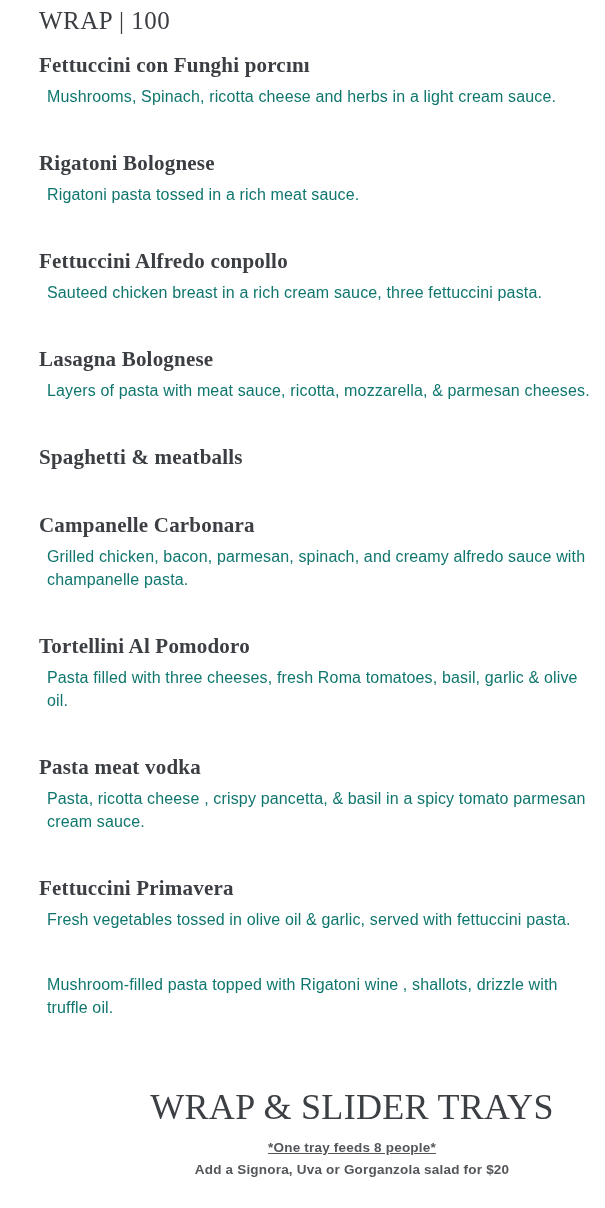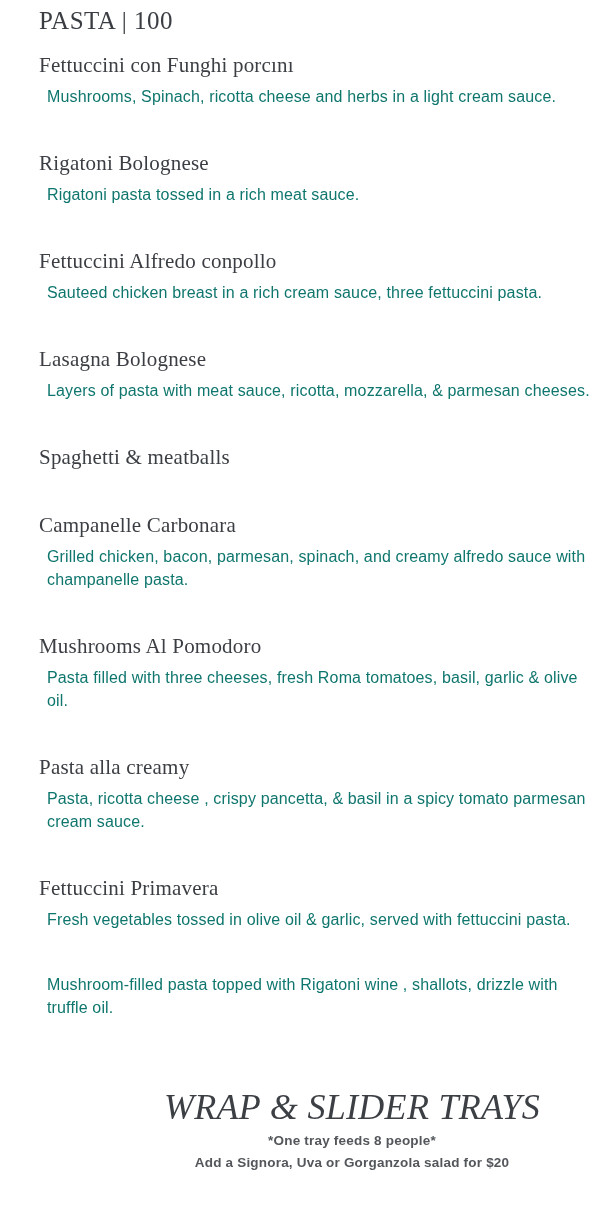--- a/index.html
+++ b/index.html
@@ -28,21 +28,21 @@
   }
   .items {
     margin-top: 15px;
     width: 560px;
   }
   .item {
     margin: 0 0 42px 0;
   }
   .item-name {
     font-family: "Liberation Serif", serif;
-    font-weight: 400;
+    font-weight: 700;
     font-size: 21px;
     line-height: 26px;
     letter-spacing: 0.2px;
     color: #3b3e43;
     margin: 0;
   }
   .item-desc {
     font-size: 16px;
     line-height: 23px;
     letter-spacing: 0.15px;
@@ -56,39 +56,40 @@
     text-align: center;
   }
   .footer-title {
     font-family: "Liberation Serif", serif;
     font-weight: 500;
     font-size: 36px;
     line-height: 46px;
     letter-spacing: 0.3px;
     color: #3c3f44;
     margin: 0;
-    font-style: italic;
   }
   .footer-note {
     font-size: 13.5px;
     font-weight: 700;
     line-height: 22px;
     letter-spacing: 0.2px;
     color: #53565a;
     margin: 0;
   }
   .footer-note.first {
+    margin-top: 7px;
+    text-decoration: underline;
   }
 </style>
 </head>
 <body>
 
 <main class="page">
 
-  <h1 class="section-title">PASTA | 100</h1>
+  <h1 class="section-title">WRAP | 100</h1>
 
   <section class="items">
 
     <article class="item">
       <h2 class="item-name">Fettuccini con Funghi porcını</h2>
       <p class="item-desc">Mushrooms, Spinach, ricotta cheese and herbs in a light cream sauce.</p>
     </article>
 
     <article class="item">
       <h2 class="item-name">Rigatoni Bolognese</h2>
@@ -109,26 +110,26 @@
       <h2 class="item-name">Spaghetti &amp; meatballs</h2>
     </article>
 
     <article class="item">
       <h2 class="item-name">Campanelle Carbonara</h2>
       <p class="item-desc">Grilled chicken, bacon, parmesan, spinach, and creamy alfredo sauce with
 champanelle pasta.</p>
     </article>
 
     <article class="item">
-      <h2 class="item-name">Mushrooms Al Pomodoro</h2>
+      <h2 class="item-name">Tortellini Al Pomodoro</h2>
       <p class="item-desc">Pasta filled with three cheeses, fresh Roma tomatoes, basil, garlic &amp; olive oil.</p>
     </article>
 
     <article class="item">
-      <h2 class="item-name">Pasta alla creamy</h2>
+      <h2 class="item-name">Pasta meat vodka</h2>
       <p class="item-desc">Pasta, ricotta cheese , crispy pancetta, &amp; basil in a spicy tomato parmesan cream sauce.</p>
     </article>
 
     <article class="item">
       <h2 class="item-name">Fettuccini Primavera</h2>
       <p class="item-desc">Fresh vegetables tossed in olive oil &amp; garlic, served with fettuccini pasta.</p>
     </article>
 
     <article class="item">
       <p class="item-desc">Mushroom-filled pasta topped with Rigatoni wine , shallots, drizzle with truffle oil.</p>

